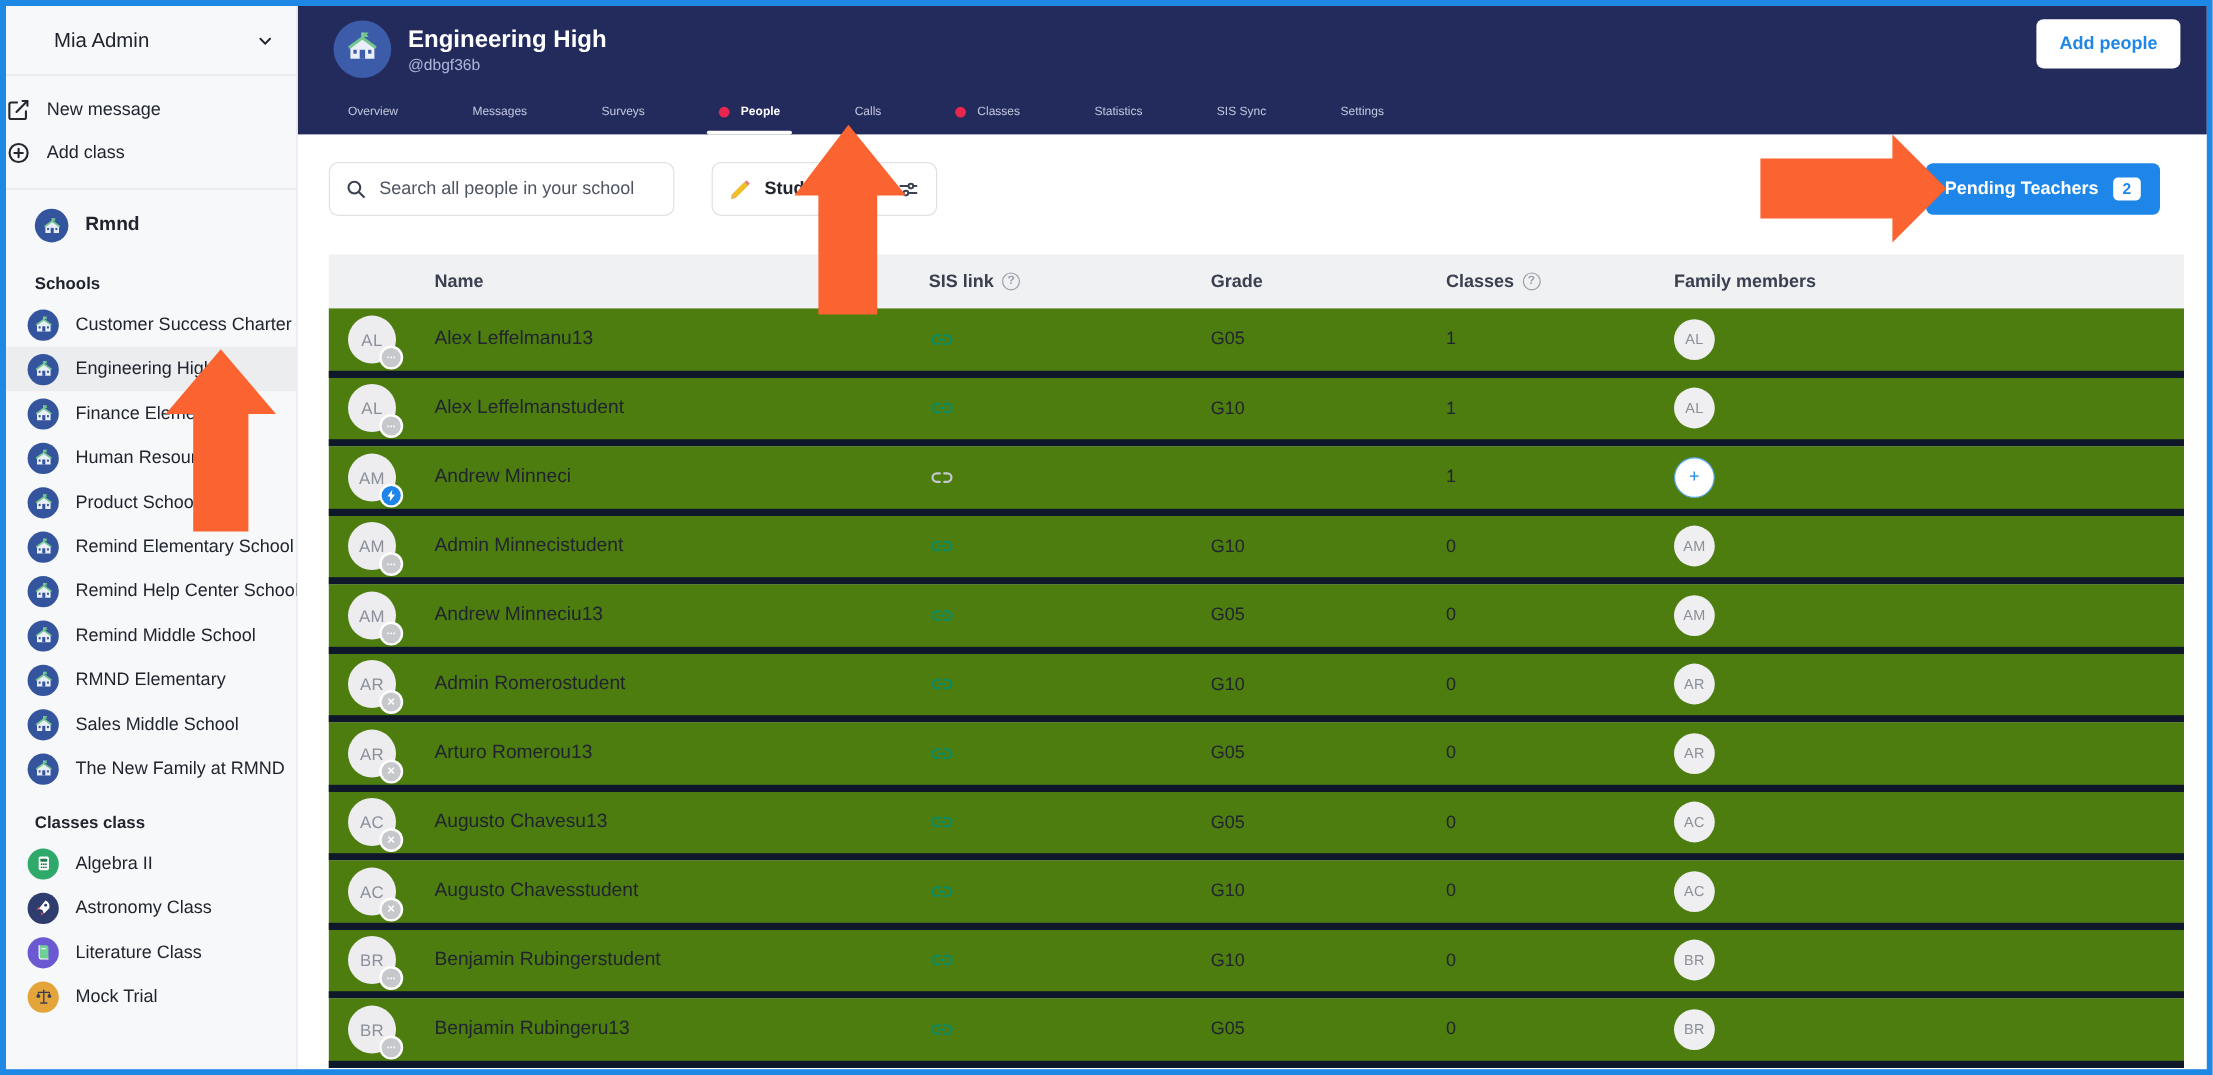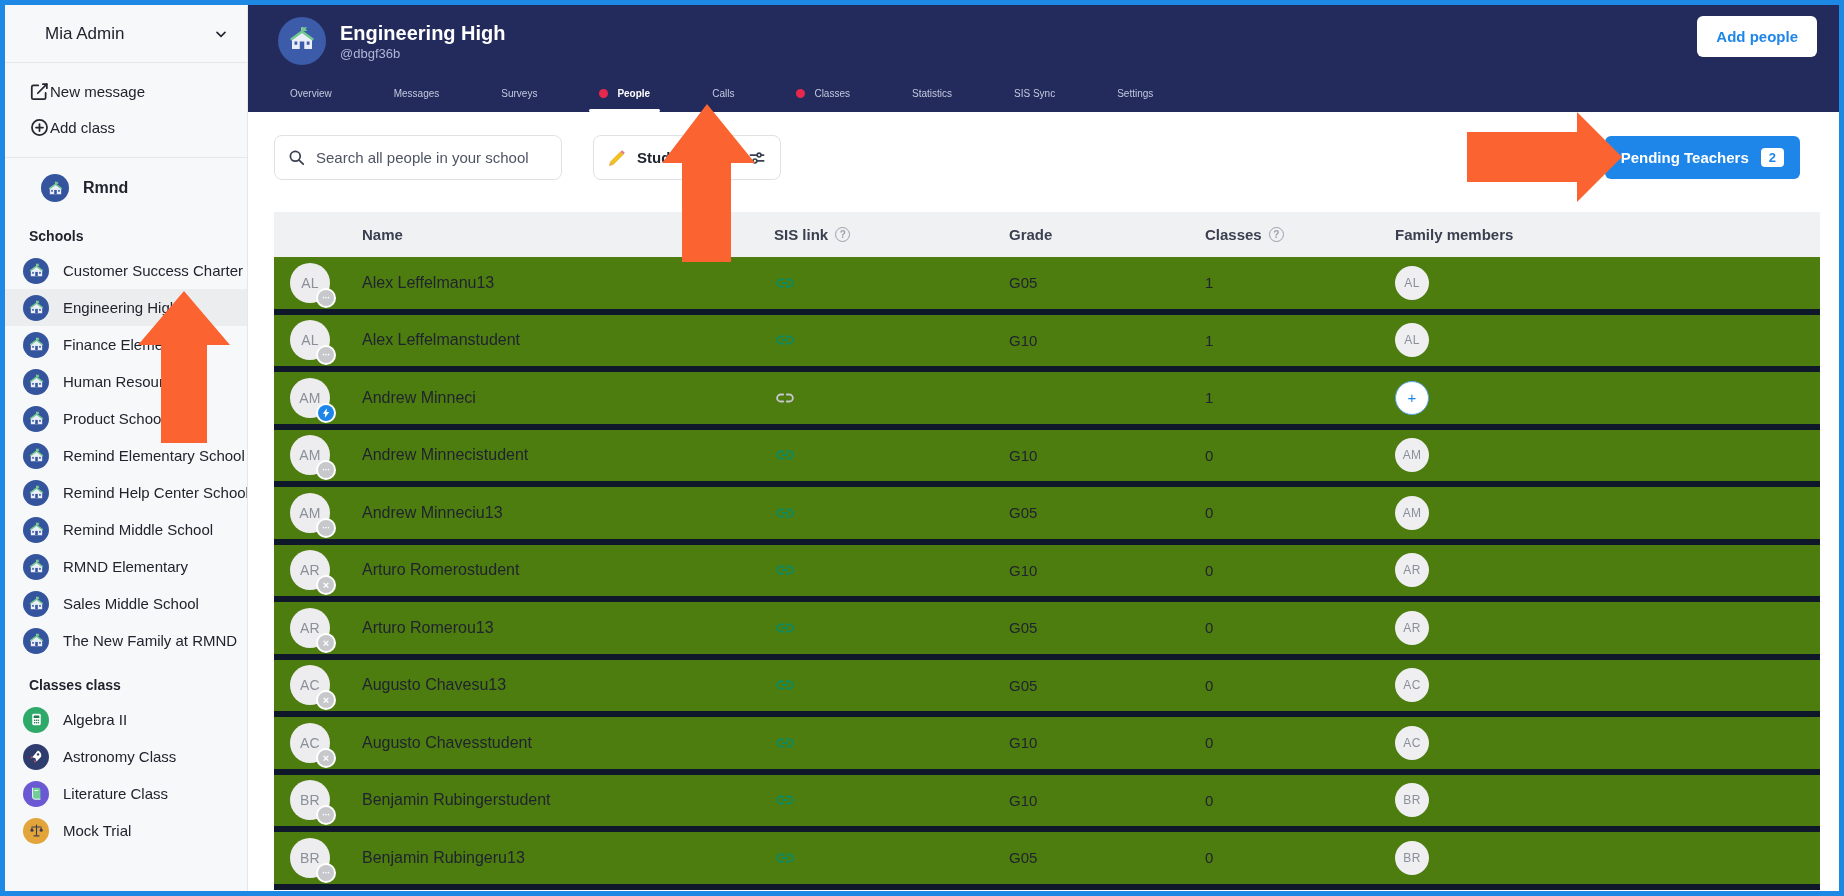--- a/index.html
+++ b/index.html
@@ -9,24 +9,24 @@
   
   .frame-border { position:absolute; inset:0; border:5px solid #1E88E5; z-index:60; pointer-events:none; }
 
   
   .sidebar { position:absolute; left:5px; top:5px; bottom:5px; width:243px; background:#F7F8F9; border-right:1px solid #E6E7E9; overflow:hidden; z-index:5; }
   .account-row { height:58px; display:flex; align-items:center; justify-content:space-between; padding:0 18px 0 40px; border-bottom:1px solid #E6E7E9; }
   .account-name { font-size:17px; font-weight:500; }
   .chev { width:16px; height:16px; color:#20242E; }
   .chev svg { width:100%; height:100%; }
   .action-list { padding:10px 0 12px 0; border-bottom:1px solid #E6E7E9; }
-  .action-item { height:36px; display:flex; align-items:center; padding-left:24px; font-size:15px; cursor:pointer; }
+  .action-item { height:36px; display:flex; align-items:center; gap:13px; font-size:15px; cursor:pointer; }
   .action-item .aicon { width:21px; height:21px; color:#23272F; flex:none; }
   .action-item .aicon svg { width:100%; height:100%; }
-  .org-row { height:44px; margin-top:8px; display:flex; align-items:center; gap:14px; padding-left:24px; font-size:16px; font-weight:600;margin-left:12px; }
+  .org-row { height:44px; margin-top:8px; display:flex; align-items:center; gap:14px; padding-left:24px; font-size:16px; font-weight:600; }
   .section-label { margin:18px 0 8px 24px; font-size:14px; font-weight:700; }
   .side-item { height:37px; display:flex; align-items:center; gap:14px; padding-left:18px; font-size:15px; cursor:pointer; white-space:nowrap; }
   .side-item[data-selected="true"] { background:#ECEDEF; }
   .circle-icon { width:26px; height:26px; border-radius:50%; background:#34549E; flex:none; display:flex; align-items:center; justify-content:center; }
   .circle-icon svg { width:17px; height:17px; }
   .org-row .circle-icon { width:28px; height:28px; }
 
   
   .header { position:absolute; left:248px; right:5px; top:5px; height:107px; background:#232B5C; color:#fff; z-index:4; }
   .header-top { display:flex; align-items:center; gap:14px; padding:12px 0 0 30px; }
@@ -555,21 +555,21 @@
         <div>
           <span class="family-avatar" data-type="add"></span>
         </div>
       </div>
 
       <div class="tgrid trow">
         <div class="avatar-wrap">
           <span class="avatar">AM</span>
           <span class="sub-badge" data-badge="dots"></span>
         </div>
-        <div class="cell-name">Andrew Minnecistudent</div>
+        <div class="cell-name">Admin Minnecistudent</div>
         <div class="sis-cell" data-sis="linked">
           <span class="sis-ic ic-linked"><svg viewBox="0 0 24 24" fill="none" stroke="#0E8A5F" stroke-width="2" stroke-linecap="round">
               <path d="M9.5 12h5"></path>
               <path d="M10 8.2H7.2a3.8 3.8 0 0 0 0 7.6H10"></path>
               <path d="M14 8.2h2.8a3.8 3.8 0 0 1 0 7.6H14"></path>
             </svg></span>
 
         </div>
         <div>G10</div>
         <div>0</div>
@@ -597,21 +597,21 @@
         <div>
           <span class="family-avatar" data-type="initials">AM</span>
         </div>
       </div>
 
       <div class="tgrid trow">
         <div class="avatar-wrap">
           <span class="avatar">AR</span>
           <span class="sub-badge" data-badge="x"></span>
         </div>
-        <div class="cell-name">Arturo Romerostudent</div>
+        <div class="cell-name">Admin Romerostudent</div>
         <div class="sis-cell" data-sis="linked">
           <span class="sis-ic ic-linked"><svg viewBox="0 0 24 24" fill="none" stroke="#0E8A5F" stroke-width="2" stroke-linecap="round">
               <path d="M9.5 12h5"></path>
               <path d="M10 8.2H7.2a3.8 3.8 0 0 0 0 7.6H10"></path>
               <path d="M14 8.2h2.8a3.8 3.8 0 0 1 0 7.6H14"></path>
             </svg></span>
 
         </div>
         <div>G10</div>
         <div>0</div>

